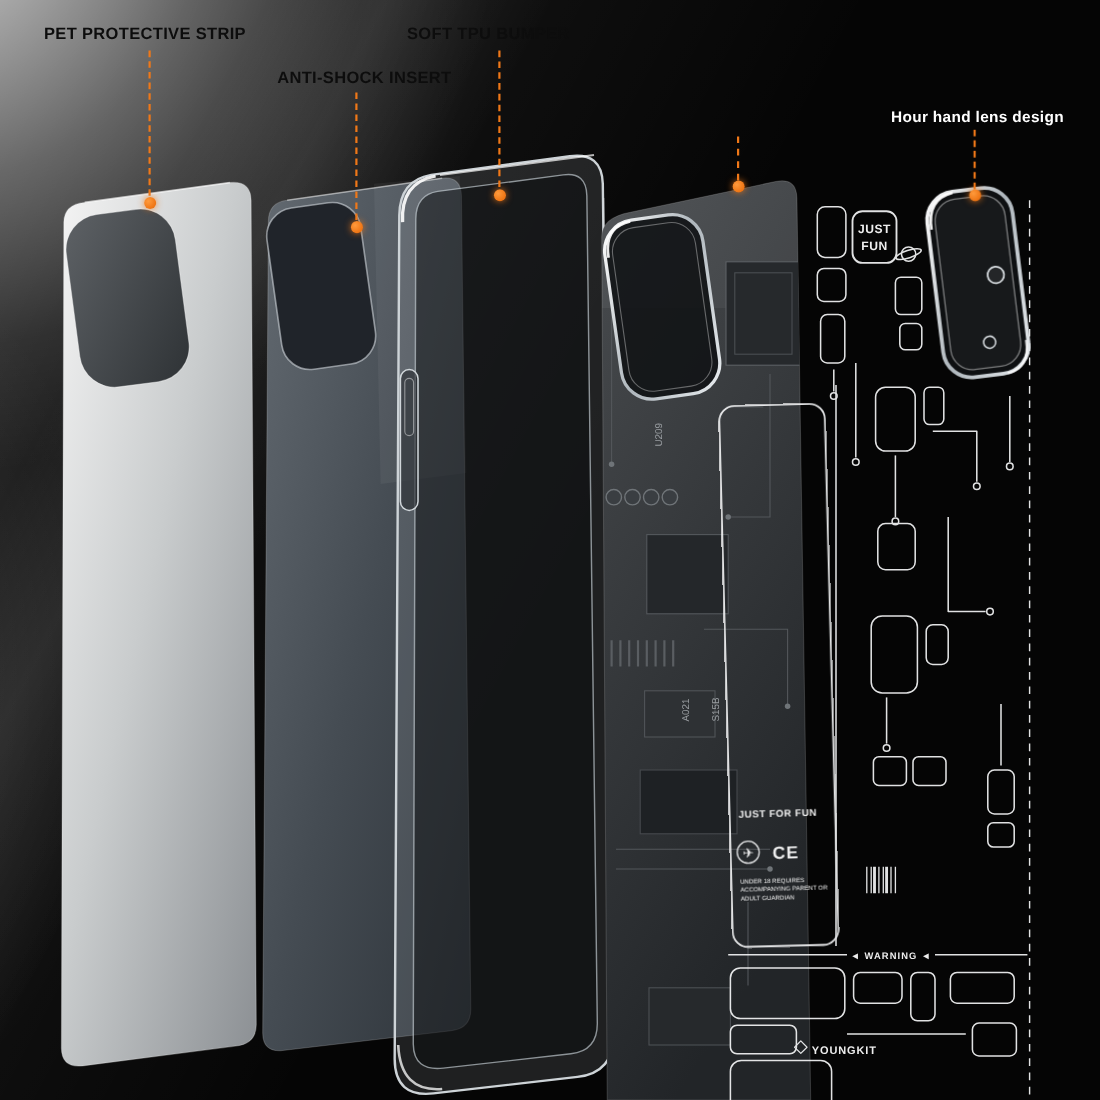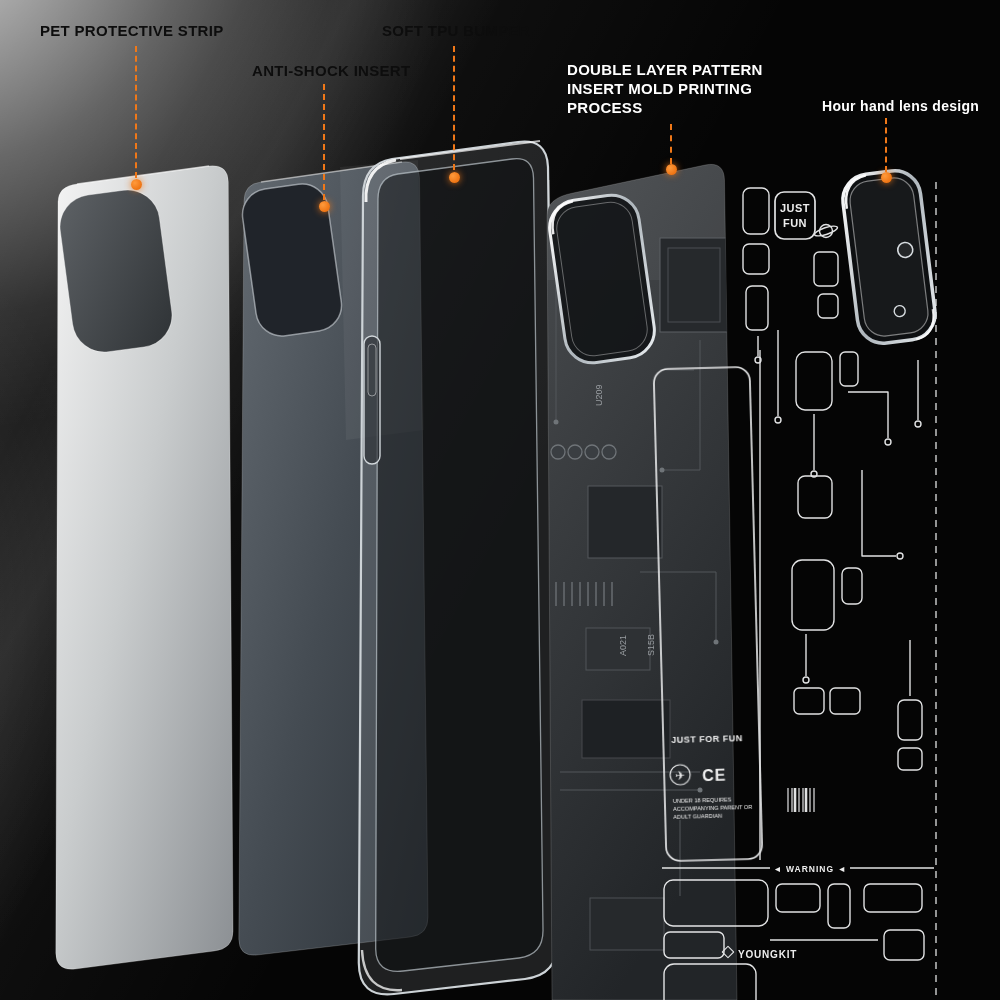--- a/index.html
+++ b/index.html
@@ -239,28 +239,23 @@
   </svg>
 
   <div class="callout-label dark" style="left:40px;top:22px;">PET PROTECTIVE STRIP</div>
   <div class="callout-line" style="left:135px;top:46px;height:132px;"></div>
   <div class="callout-dot" style="left:131px;top:179px;"></div>
 
   <div class="callout-label dark" style="left:252px;top:62px;">ANTI-SHOCK INSERT</div>
   <div class="callout-line" style="left:323px;top:84px;height:116px;"></div>
   <div class="callout-dot" style="left:319px;top:201px;"></div>
 
-  <div class="callout-label dark" style="left:382px;top:22px;text-align:right;">SOFT TPU BUMPER</div>
+  <div class="callout-label dark" style="left:370px;top:22px;text-align:right;">SOFT TPU BUMPER</div>
   <div class="callout-line" style="left:453px;top:46px;height:124px;"></div>
   <div class="callout-dot" style="left:449px;top:172px;"></div>
 
-  <div class="callout-multiline" style="left:567px;top:60px;">
-    <div>DOUBLE LAYER PATTERN</div>
-    <div>INSERT MOLD PRINTING</div>
-    <div>PROCESS</div>
-  </div>
   <div class="callout-line" style="left:670px;top:124px;height:40px;"></div>
   <div class="callout-dot" style="left:666px;top:164px;"></div>
 
-  <div class="callout-label light small" style="left:810px;top:98px;margin-left:12px;">Hour hand lens design</div>
+  <div class="callout-label light small" style="left:810px;top:98px;">Hour hand lens design</div>
   <div class="callout-line" style="left:885px;top:118px;height:54px;"></div>
   <div class="callout-dot" style="left:881px;top:172px;"></div>
 </div>
 
 </body></html>

